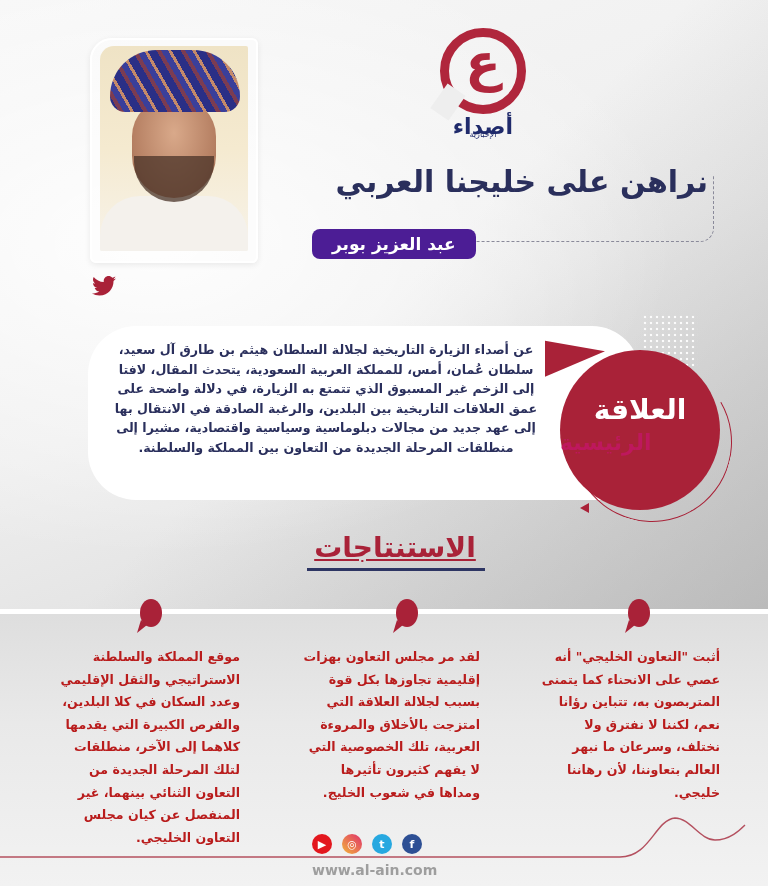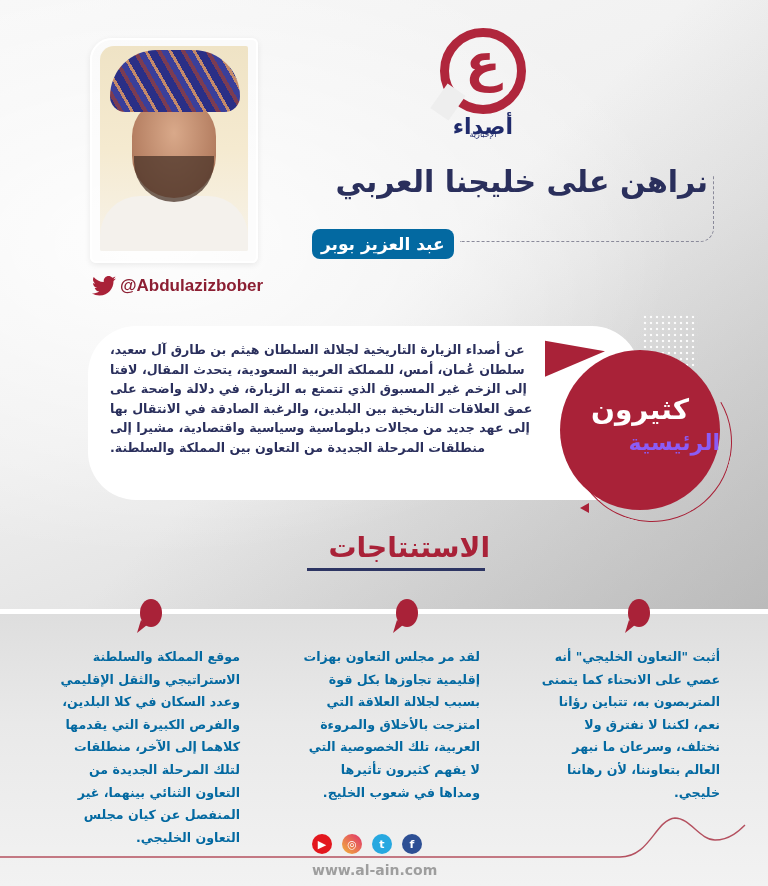--- a/index.html
+++ b/index.html
@@ -88,34 +88,34 @@
   .title {
     position: absolute; right: 60px; top: 164px;
     font-weight: bold; font-size: 30px; color: #2a2f5c; direction: rtl; white-space: nowrap;
   }
   .title-deco {
     position: absolute; left: 460px; top: 176px; width: 254px; height: 66px;
     border-right: 1.5px dashed #8a8a9a; border-bottom: 1.5px dashed #8a8a9a;
     border-radius: 0 0 14px 0;
   }
   .author-pill {
-    position: absolute; left: 312px; top: 229px; height: 30px; padding: 0 9px;
-    background: #0369a1; color: #ffffff; border-radius: 8px;
+    position: absolute; left: 312px; top: 229px; height: 30px; padding: 0 20px;
+    background: #4c1d95; color: #ffffff; border-radius: 8px;
     font-weight: bold; font-size: 17px; line-height: 30px; direction: rtl; white-space: nowrap;
   }
 
   
   .main-card {
     position: absolute; left: 88px; top: 326px; width: 552px; height: 174px;
     background: #ffffff; border-radius: 48px 48px 10px 48px;
   }
   .main-text {
     position: absolute; left: 110px; top: 340px; width: 432px;
     font-size: 12.6px; line-height: 19.5px; font-weight: bold; color: #2a2f5c;
-    direction: rtl; text-align: left;
+    direction: rtl; text-align: center;
   }
   .dot-grid {
     position: absolute; left: 642px; top: 314px; width: 56px; height: 54px;
     background-image: radial-gradient(circle, rgba(255,255,255,0.9) 1.3px, transparent 1.6px);
     background-size: 6px 6px;
   }
   .idea-circle {
     position: absolute; left: 560px; top: 350px; width: 160px; height: 160px;
     border-radius: 50%; background: #a92238;
   }
@@ -133,40 +133,40 @@
   .idea-arrow {
     position: absolute; left: 580px; top: 503px; width: 0; height: 0;
     border-top: 5px solid transparent; border-bottom: 5px solid transparent;
     border-right: 9px solid #a92238;
   }
   .idea-title {
     position: absolute; left: 560px; top: 392px; width: 160px; text-align: center;
     color: #ffffff; font-weight: bold; font-size: 28px; direction: rtl; line-height: 36px;
   }
   .idea-sub {
-    position: absolute; left: 560px; top: 428px; width: 160px; text-align: right;
-    color: #8b5cf6; font-weight: bold; font-size: 22px; direction: rtl; line-height: 30px;
+    position: absolute; left: 560px; top: 428px; width: 160px; text-align: left;
+    color: #be185d; font-weight: bold; font-size: 22px; direction: rtl; line-height: 30px;
   }
 
   
   .concl-title {
-    position: absolute; left: 300px; top: 530px; width: 190px; text-align: right;
-    font-weight: bold; font-size: 28px; color: #a92238; direction: rtl; line-height: 36px;
+    position: absolute; left: 300px; top: 530px; width: 190px; text-align: center;
+    font-weight: bold; font-size: 28px; color: #a92238; direction: rtl; line-height: 36px; text-decoration: underline;
   }
   .concl-underline {
     position: absolute; left: 307px; top: 568px; width: 178px; height: 3px; background: #2d3563;
   }
 
   
   .bubble { position: absolute; width: 28px; height: 36px; }
   .bubble svg { width: 28px; height: 36px; }
 
   .col-text {
     position: absolute; width: 180px;
-    font-size: 12.6px; line-height: 22.6px; font-weight: bold; color: #0369a1;
+    font-size: 12.6px; line-height: 22.6px; font-weight: bold; color: #b91c1c;
     direction: rtl; text-align: right;
   }
 
   .wave { position: absolute; left: 0; top: 800px; width: 768px; height: 70px; }
 
   .social { position: absolute; left: 312px; top: 834px; display: flex; gap: 10px; direction: ltr; }
   .social-icon {
     width: 20px; height: 20px; border-radius: 50%; display: flex; align-items: center; justify-content: center;
     color: #fff; font-size: 11px; font-weight: bold; font-family: "DejaVu Sans", sans-serif;
   }
@@ -197,35 +197,34 @@
   <div class="dishdasha"></div>
   <div class="face"></div>
   <div class="beard"></div>
   <div class="turban"></div>
 </div>
 
 <div class="twitter">
   <svg class="twitter-icon" viewBox="0 0 24 20">
     <path fill="#a92238" d="M24 2.4c-.9.4-1.8.6-2.8.8 1-.6 1.8-1.6 2.2-2.7-1 .6-2 1-3.1 1.2C19.3.7 18 0 16.6 0c-2.7 0-4.9 2.2-4.9 4.9 0 .4 0 .8.1 1.1C7.7 5.8 4.1 3.9 1.7.9c-.4.7-.7 1.6-.7 2.5 0 1.7.9 3.2 2.2 4.1-.8 0-1.6-.2-2.2-.6v.1c0 2.4 1.7 4.4 3.9 4.8-.4.1-.8.2-1.3.2-.3 0-.6 0-.9-.1.6 2 2.4 3.4 4.6 3.4-1.7 1.3-3.8 2.1-6.1 2.1-.4 0-.8 0-1.2-.1 2.2 1.4 4.8 2.2 7.5 2.2 9.1 0 14-7.5 14-14v-.6c1-.7 1.8-1.6 2.5-2.5z"></path>
   </svg>
-  <span class="twitter-handle">@Abdulazizbober</span>
 </div>
 
 <div class="title-deco"></div>
 <div class="title">نراهن على خليجنا العربي</div>
 <div class="author-pill">عبد العزيز بوبر</div>
 
 <div class="main-card"></div>
 <div class="main-text">عن أصداء الزيارة التاريخية لجلالة السلطان هيثم بن طارق آل سعيد، سلطان عُمان، أمس، للمملكة العربية السعودية، يتحدث المقال، لافتا إلى الزخم غير المسبوق الذي تتمتع به الزيارة، في دلالة واضحة على عمق العلاقات التاريخية بين البلدين، والرغبة الصادقة في الانتقال بها إلى عهد جديد من مجالات دبلوماسية وسياسية واقتصادية، مشيرا إلى منطلقات المرحلة الجديدة من التعاون بين المملكة والسلطنة.</div>
 <div class="dot-grid"></div>
 <div class="idea-tail"></div>
 <div class="idea-circle"></div>
 <div class="idea-arc"></div>
 <div class="idea-arrow"></div>
-<div class="idea-title">كثيرون</div>
+<div class="idea-title">العلاقة</div>
 <div class="idea-sub">الرئيسية</div>
 
 <div class="concl-title">الاستنتاجات</div>
 <div class="concl-underline"></div>
 
 <div class="bubble" style="left:623px; top:598px;">
   <svg viewBox="0 0 28 36">
       <ellipse cx="16" cy="15" rx="11" ry="14" fill="#a92238"></ellipse>
       <path d="M6 22 L2 35 L12 27 Z" fill="#a92238"></path>
     </svg>

